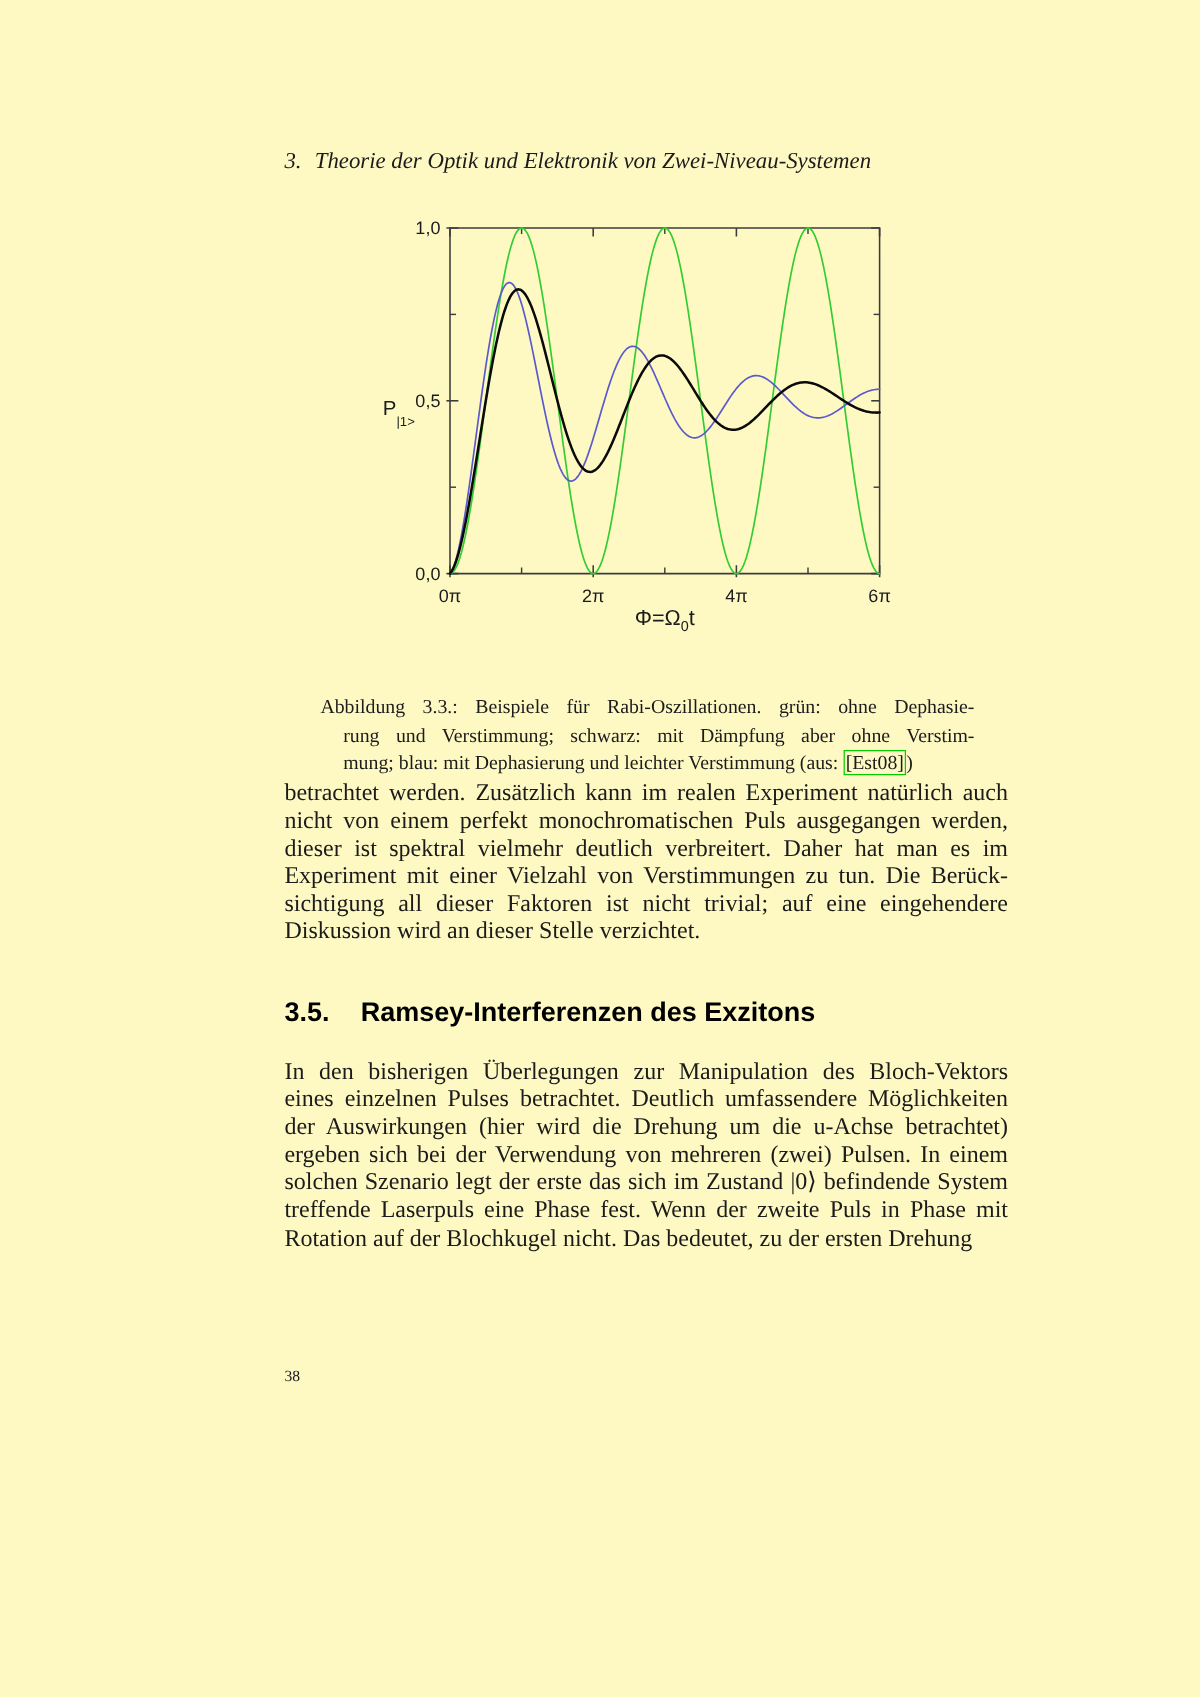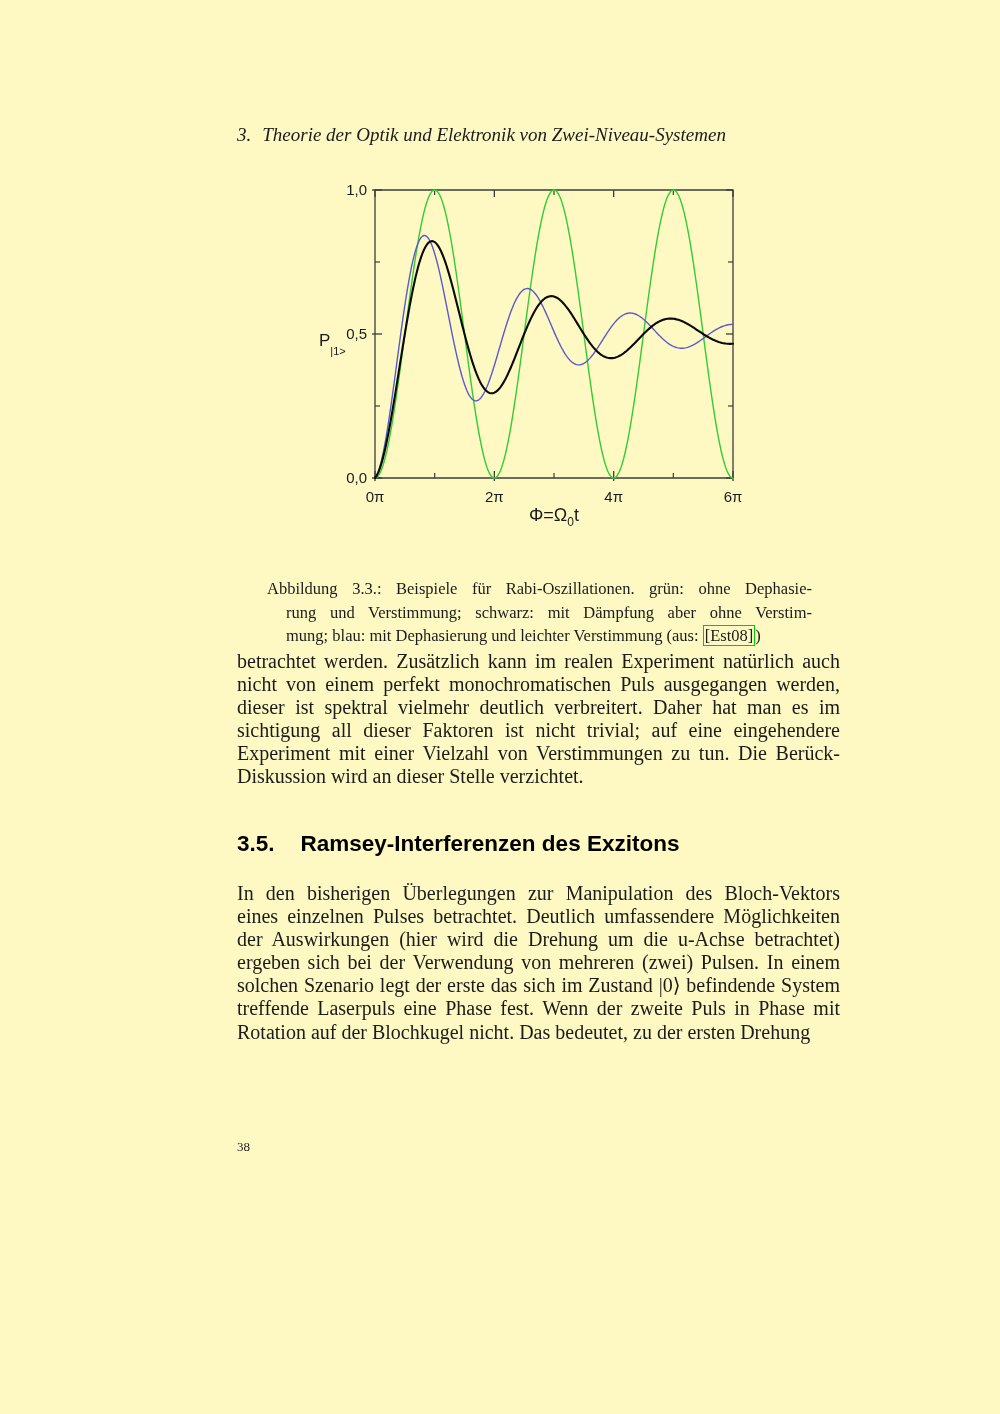--- a/index.html
+++ b/index.html
@@ -75,22 +75,22 @@
     <div class="cap-line jl">Abbildung 3.3.: Beispiele für Rabi-Oszillationen. grün: ohne Dephasie-</div>
     <div class="cap-line jl indent">rung und Verstimmung; schwarz: mit Dämpfung aber ohne Verstim-</div>
     <div class="cap-line indent"><span>mung; blau: mit Dephasierung und leichter Verstimmung (aus: </span><span class="cite" style="border-color: rgb(0, 204, 0);">[Est08]</span><span>)</span>
     </div>
   </div>
 
   <div class="para" id="para1">
       <div class="line jl">betrachtet werden. Zusätzlich kann im realen Experiment natürlich auch</div>
       <div class="line jl">nicht von einem perfekt monochromatischen Puls ausgegangen werden,</div>
       <div class="line jl">dieser ist spektral vielmehr deutlich verbreitert. Daher hat man es im</div>
+      <div class="line jl">Experiment mit einer Vielzahl von Verstimmungen zu tun. Die Berück-</div>
       <div class="line jl">sichtigung all dieser Faktoren ist nicht trivial; auf eine eingehendere</div>
-      <div class="line jl">Experiment mit einer Vielzahl von Verstimmungen zu tun. Die Berück-</div>
       <div class="line">Diskussion wird an dieser Stelle verzichtet.</div>
     </div>
 
   <div class="heading">
     <span class="h-num">3.5.</span><span class="h-title">Ramsey-Interferenzen des Exzitons</span>
   </div>
 
   <div class="para" id="para2">
       <div class="line jl">In den bisherigen Überlegungen zur Manipulation des Bloch-Vektors</div>
       <div class="line jl">eines einzelnen Pulses betrachtet. Deutlich umfassendere Möglichkeiten</div>

